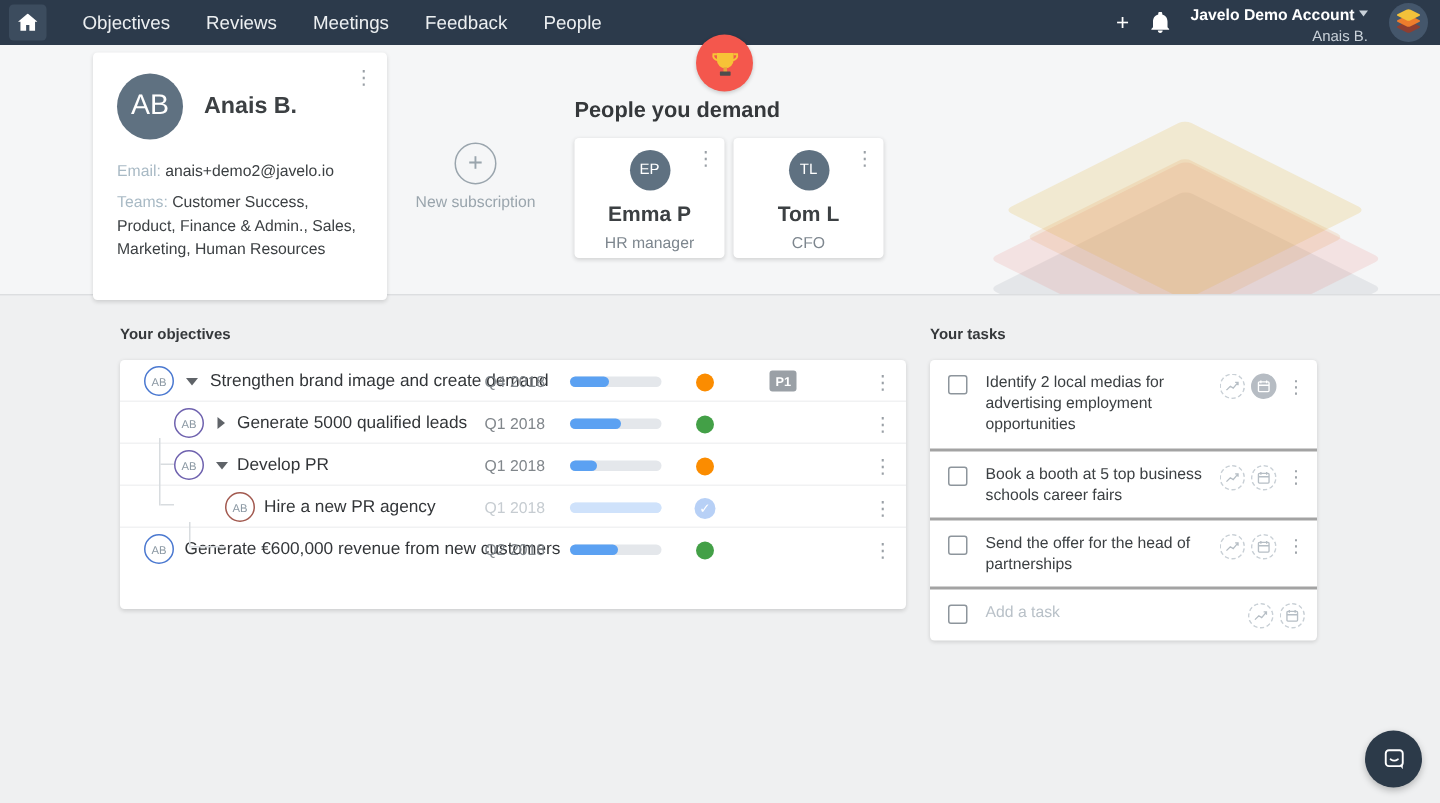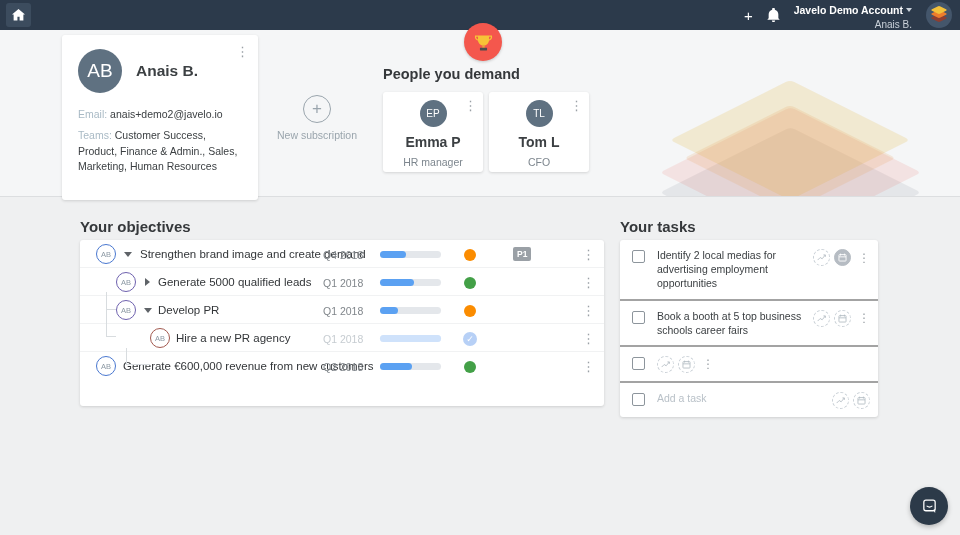--- a/index.html
+++ b/index.html
@@ -49,21 +49,21 @@
 
   
   .pyf-title { position:absolute; left:383px; top:66px; font-size:14.5px; font-weight:bold; color:#35383b; z-index:5; }
   .person-card { position:absolute; top:92px; width:100px; height:80px; z-index:5; text-align:center; padding-top:8px; }
   .person-card .kebab { position:absolute; right:6px; top:7px; }
   .small-avatar { width:27px; height:27px; border-radius:50%; background:#5f7181; color:#fff; font-size:10px; display:flex; align-items:center; justify-content:center; margin:0 auto; }
   .person-name { font-size:14px; font-weight:bold; margin-top:7px; color:#3c4043; }
   .person-role { font-size:10.5px; color:#7d868e; margin-top:6px; }
 
   
-  .section-title { position:absolute; font-size:15px; font-weight:bold; color:#35383b; }
+  .section-title { position:absolute; font-size:10px; font-weight:bold; color:#35383b; }
 
   
   .obj-panel { position:absolute; left:80px; top:240px; width:524px; height:166px; }
   .obj-header { position:relative; height:27px; border-bottom:1px solid #ebedef; }
   .col-label { position:absolute; top:8px; font-size:9.5px; font-weight:bold; color:#80868b; letter-spacing:.4px; white-space:nowrap; cursor:pointer; }
   .play-icon { position:absolute; left:10px; top:9px; border-top:4.5px solid transparent; border-bottom:4.5px solid transparent; border-left:7px solid #b3babf; cursor:pointer; }
   .sort { display:inline-block; width:7px; height:9px; position:relative; margin-left:3px; vertical-align:-1px; }
   .sort::before { content:""; position:absolute; top:0; left:0; border-left:3px solid transparent; border-right:3px solid transparent; border-bottom:3.5px solid #9aa0a6; }
   .sort::after { content:""; position:absolute; bottom:0; left:0; border-left:3px solid transparent; border-right:3px solid transparent; border-top:3.5px solid #9aa0a6; }
 
@@ -101,20 +101,27 @@
 </style>
 </head>
 <body>
 
 <div class="nav">
   <div class="home-tile">
     <svg width="13" height="12" viewBox="0 0 24 22">
         <path d="M12 0 L0 10 h3 v11 h7 v-7 h4 v7 h7 V10 h3 Z" fill="#fff"></path>
       </svg>
   </div>
+  <div class="nav-items">
+    <div class="nav-item">Objectives</div>
+    <div class="nav-item">Reviews</div>
+    <div class="nav-item">Meetings</div>
+    <div class="nav-item">Feedback</div>
+    <div class="nav-item">People</div>
+  </div>
   <div class="nav-right">
     <div class="nav-plus">+</div>
     <div class="bell">
       <svg width="13" height="14" viewBox="0 0 24 26">
           <path d="M12 26c1.7 0 3-1.3 3-3h-6c0 1.7 1.3 3 3 3zm9-7v-7c0-4.3-2.3-7.9-6.5-8.9V2a2.5 2.5 0 0 0-5 0v1.1C5.3 4.1 3 7.7 3 12v7l-2 2v1h22v-1l-2-2z" fill="#fff"></path>
         </svg>
     </div>
     <div class="account">
       <div><span class="acc-name">Javelo Demo Account</span><span class="caret-down"></span></div>
       <div class="acc-user">Anais B.</div>
@@ -279,20 +286,21 @@
           <svg width="9" height="9" viewBox="0 0 14 14">
             <rect x="1.5" y="2.5" width="11" height="10" rx="1" stroke="#b6bec5" stroke-width="1.4" fill="none"></rect>
             <path d="M4 1v3 M10 1v3 M1.5 6h11" stroke="#b6bec5" stroke-width="1.4"></path>
           </svg>
         </div>
       <div class="kebab">⋮</div>
     </div>
   </div>
   <div class="task-row">
     <div class="checkbox"></div>
+    <div class="task-label">Send the offer for the head of partnerships</div>
     <div class="task-icons">
       <div class="icon-circle">
           <svg width="9" height="9" viewBox="0 0 14 14">
             <path d="M1 11 L5 7 L8 9 L13 3 M10 3 h3 v3" stroke="#b6bec5" stroke-width="1.4" fill="none"></path>
           </svg>
         </div>
       <div class="icon-circle">
           <svg width="9" height="9" viewBox="0 0 14 14">
             <rect x="1.5" y="2.5" width="11" height="10" rx="1" stroke="#b6bec5" stroke-width="1.4" fill="none"></rect>
             <path d="M4 1v3 M10 1v3 M1.5 6h11" stroke="#b6bec5" stroke-width="1.4"></path>

